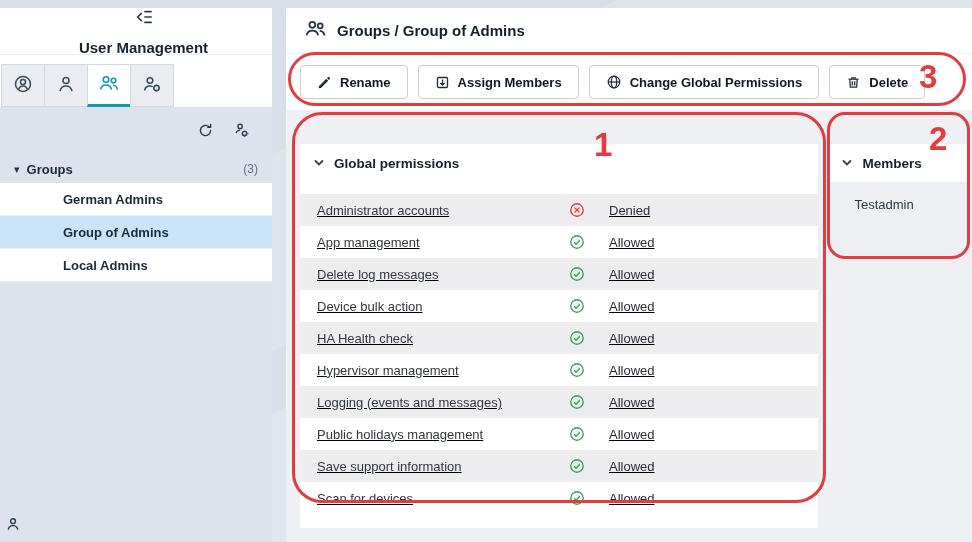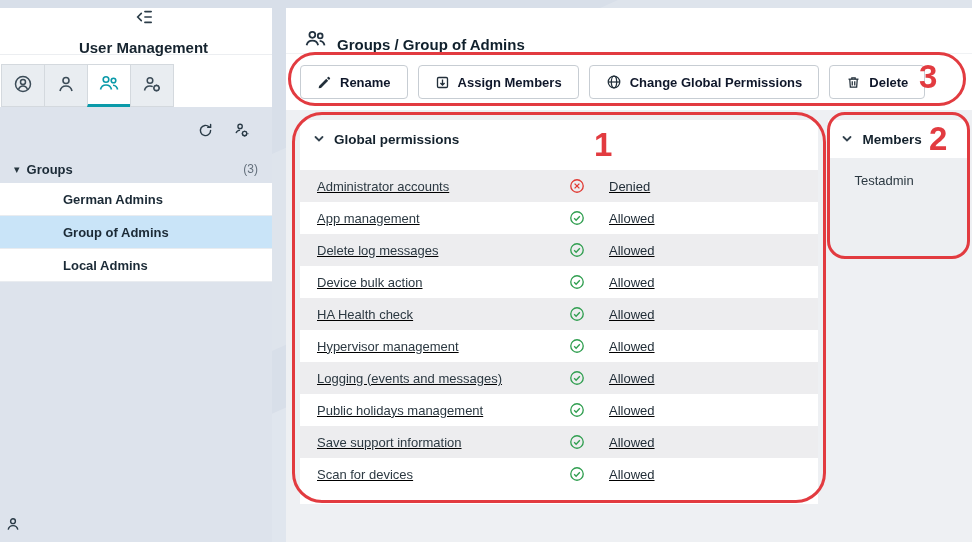--- a/index.html
+++ b/index.html
@@ -30,31 +30,31 @@
   .tree-count { margin-left:auto; font-size:12px; color:#64707c; }
   .tree-item { height:33px; background:#fff; border-bottom:1px solid #e9ecf0; display:flex;
                align-items:center; padding-left:63px; font-size:13px; font-weight:bold;
                color:#1b2a36; cursor:pointer; }
   .tree-item.selected { background:var(--sel); }
   .sb-profile { position:absolute; left:5px; bottom:10px; color:#2a3b47; display:flex; cursor:pointer; }
 
   
   .main { position:absolute; left:286px; top:8px; right:0; bottom:0; background:#fff;
           display:flex; flex-direction:column; z-index:2; }
-  .main-header { height:46px; flex:none; display:flex; align-items:flex-end; gap:10px;
+  .main-header { height:46px; flex:none; display:flex; align-items:center; gap:10px;
                  padding-left:18px; color:#223240; border-bottom:1px solid #f0f2f4; }
   .main-title { font-size:15px; font-weight:bold; color:#10202c; }
   .toolbar { height:56px; flex:none; display:flex; align-items:center; gap:10px; padding-left:14px; }
   .btn { height:34px; display:inline-flex; align-items:center; gap:8px; padding:0 16px; background:#fff;
          border:1px solid #c7cdd3; border-radius:4px; font-size:13px; font-weight:bold; color:#0f172a;
          font-family:inherit; cursor:pointer; }
   .btn .bicon { display:flex; color:#222f3a; }
   .content { flex:1; background:#eef0f3; display:flex; align-items:flex-start; gap:10px;
              padding:10px 4px 0 14px; }
-  .panel { background:#fff; }
+  .panel { background:#fff;margin-top:24px; }
   .perm-panel { width:520px; }
   .panel-header { height:38px; display:flex; align-items:center; gap:9px; padding:0 13px;
                   font-size:13.5px; font-weight:bold; color:#14222d; cursor:pointer; }
   .chev { color:#33424e; display:flex; }
   .perm-rows { margin-top:12px; padding-bottom:14px;text-decoration:underline; }
   .perm-row { height:32px; display:flex; align-items:center; padding:0 17px; }
   .perm-row:nth-child(odd) { background:#ededef; }
   .perm-name { width:252px; font-size:13px; color:#2c3942; }
   .perm-status { display:flex; align-items:center; gap:24px; font-size:13px; color:#222e38; }
   .status-icon { display:flex; }

